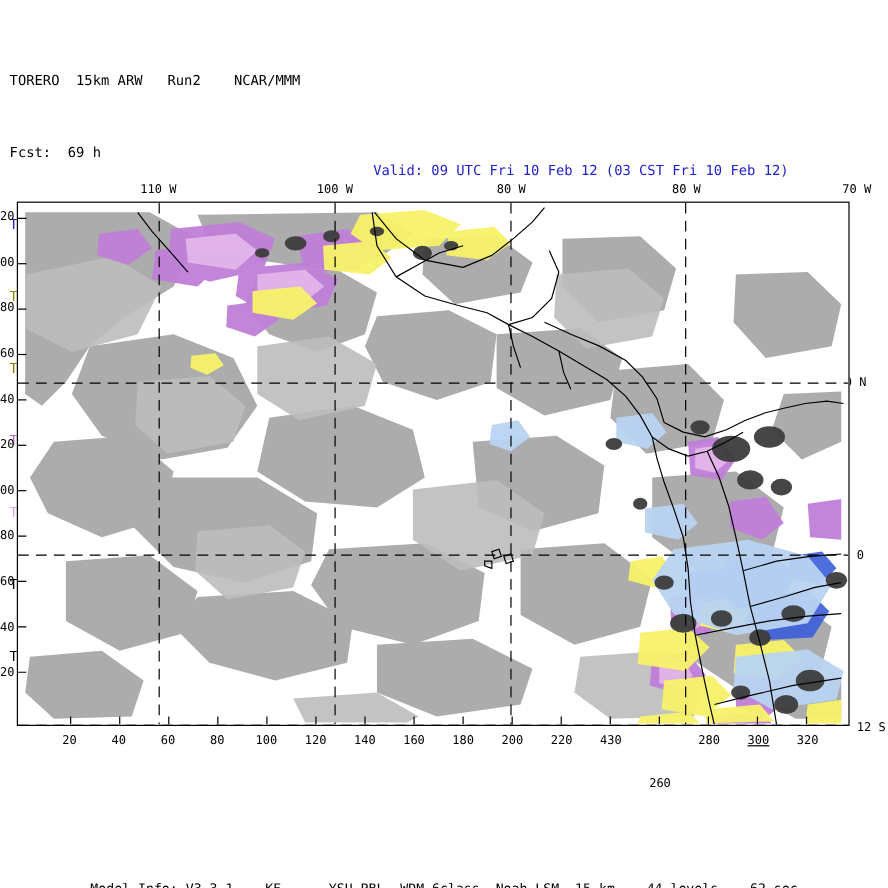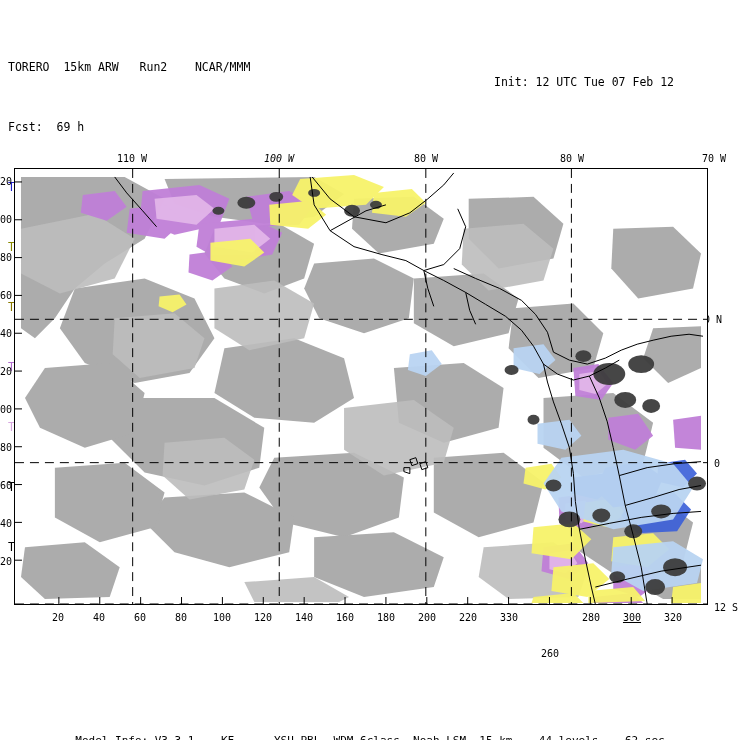--- a/index.html
+++ b/index.html
@@ -87,25 +87,25 @@
 </style>
 </head>
 <body>
 
 <div class="page">
 
   <div class="header">
 
     <div class="hrow">
       <span class="hcell c-black" style="left:8px;">TORERO  15km ARW   Run2    NCAR/MMM</span>
-      <span class="hcell c-black" style="left:494px;">Init: 12 UTC Tue 07 Feb 12</span>
     </div>
 
     <div class="hrow">
       <span class="hcell c-black" style="left:8px;text-align:center;">Fcst:  69 h</span>
+      <span class="hcell c-blue" style="left:311px;">Valid: 09 UTC Fri 10 Feb 12 (03 CST Fri 10 Feb 12)</span>
     </div>
 
     <div class="hrow">
       <span class="hcell" style="left:8px;color:#2222cc;">Total cloud mixing ratio</span>
       <span class="hcell" style="left:311px;color:#2222cc;">Avg, k-index =  19 to   4</span>
       <span class="hcell" style="left:632px;color:#00a050;">sm= 2</span>
     </div>
 
     <div class="hrow">
       <span class="hcell" style="left:8px;color:#8a8a00;">Total cloud mixing ratio</span>
@@ -141,21 +141,21 @@
       <span class="hcell c-black" style="left:8px;">Total precipitation mixing ratio</span>
       <span class="hcell c-black" style="left:311px;">Avg, k-index =  44 to  34</span>
       <span class="hcell c-black" style="left:632px;">sm= 2</span>
     </div>
 
   </div>
 
   <div class="plot-wrap">
 
     <div class="axis-label axis-top" style="left:118px; top:-15px;">110 W</div>
-    <div class="axis-label axis-top" style="left:265px; top:-15px;font-style:italic;">100 W</div>
+    <div class="axis-label axis-top" style="left:265px; top:-15px;">100 W</div>
     <div class="axis-label axis-top" style="left:412px; top:-15px;">80 W</div>
     <div class="axis-label axis-top" style="left:558px; top:-15px;">80 W</div>
     <div class="axis-label axis-top" style="left:700px; top:-15px;">70 W</div>
 
     <div class="axis-label axis-right" style="left:684px; top:151px;">10 N</div>
     <div class="axis-label axis-right" style="left:700px; top:295px;">0</div>
     <div class="axis-label axis-right" style="left:700px; top:439px;">12 S</div>
 
     <div class="axis-label axis-left" style="left:-24px; width:22px; top:13px;">220</div>
     <div class="axis-label axis-left" style="left:-24px; width:22px; top:51px;">200</div>
@@ -173,21 +173,21 @@
     <div class="axis-label axis-bot" style="left:85px;  top:444px;">40</div>
     <div class="axis-label axis-bot" style="left:126px; top:444px;">60</div>
     <div class="axis-label axis-bot" style="left:167px; top:444px;">80</div>
     <div class="axis-label axis-bot" style="left:208px; top:444px;">100</div>
     <div class="axis-label axis-bot" style="left:249px; top:444px;">120</div>
     <div class="axis-label axis-bot" style="left:290px; top:444px;">140</div>
     <div class="axis-label axis-bot" style="left:331px; top:444px;">160</div>
     <div class="axis-label axis-bot" style="left:372px; top:444px;">180</div>
     <div class="axis-label axis-bot" style="left:413px; top:444px;">200</div>
     <div class="axis-label axis-bot" style="left:454px; top:444px;">220</div>
-    <div class="axis-label axis-bot" style="left:495px; top:444px;">330</div>
+    <div class="axis-label axis-bot" style="left:495px; top:444px;">430</div>
     <div class="axis-label axis-bot" style="left:536px; top:444px;margin-top:36px;">260</div>
     <div class="axis-label axis-bot" style="left:577px; top:444px;">280</div>
     <div class="axis-label axis-bot" style="left:618px; top:444px;text-decoration:underline;">300</div>
     <div class="axis-label axis-bot" style="left:659px; top:444px;">320</div>
 
     <div class="frame">
       <svg class="map-canvas" viewBox="0 0 694 437" preserveAspectRatio="none">
         <defs>
           <clipPath id="clipFrame">
             <rect x="0" y="0" width="694" height="437"></rect>

